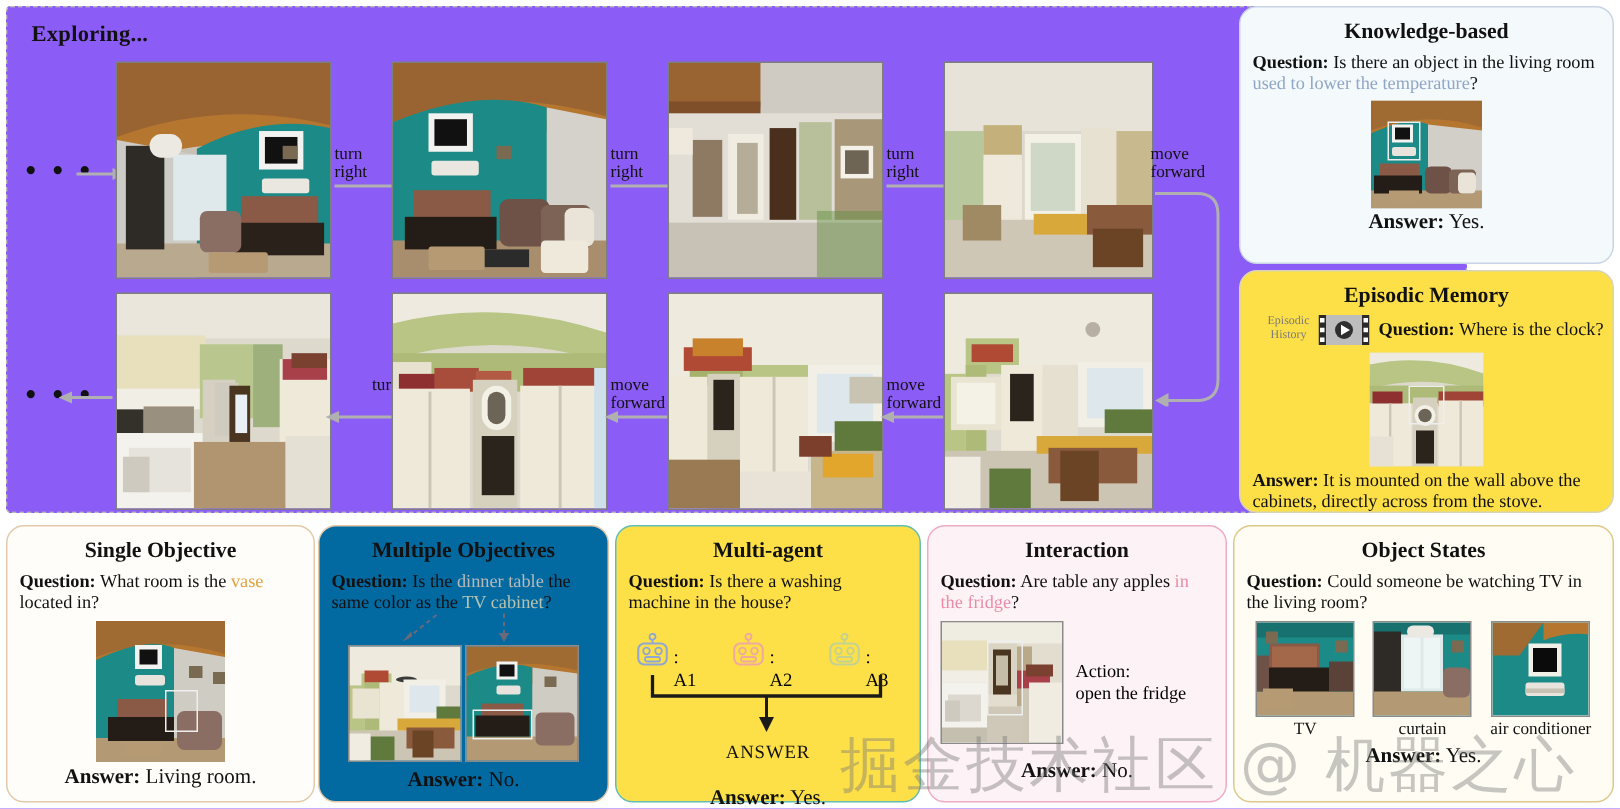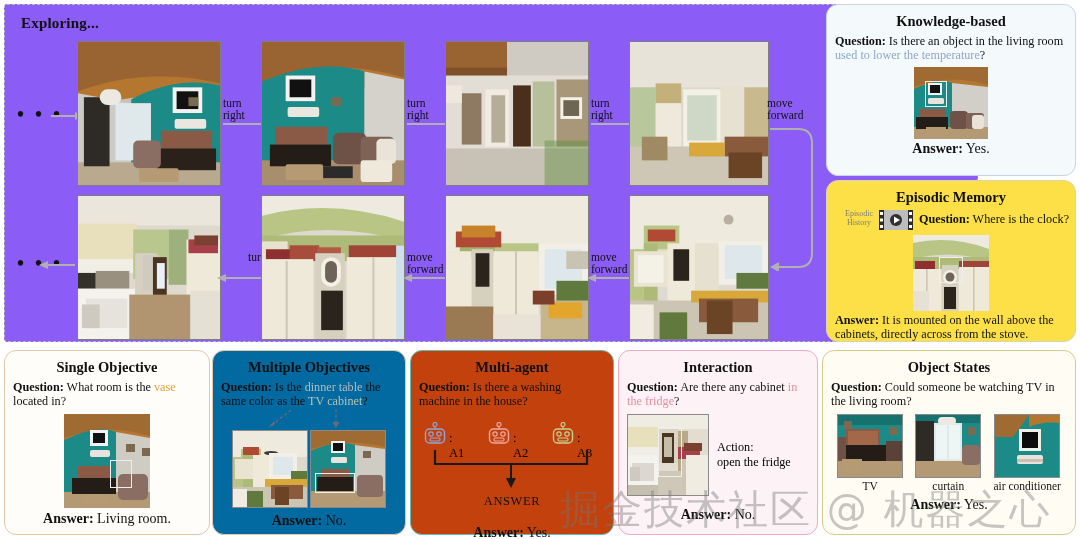--- a/index.html
+++ b/index.html
@@ -70,21 +70,21 @@
   #card-knowledge{ left:826px; top:4px; width:250px; height:172px;
      border-color:#c8d4e4; background:#f4f9fc; }
   #card-episodic{ left:826px; top:180px; width:250px; height:162px;
      border-color:#d8d4b6; background:#fde047; }
 
   #card-single{ left:4px; top:350px; width:206px; height:185px;
      border-color:#e3c9a8; background:#fffdfa; }
   #card-multiple{ left:212px; top:350px; width:194px; height:185px;
      border-color:#e3c9a8; background:#0369a1; }
   #card-multiagent{ left:410px; top:350px; width:204px; height:185px;
-     border-color:#62bdb4; background:#c2410c; }
+     border-color:#62bdb4; background:#fde047; }
   #card-interaction{ left:618px; top:350px; width:200px; height:185px;
      border-color:#efabbf; background:#fdf2f5; }
   #card-objstates{ left:822px; top:350px; width:254px; height:185px;
      border-color:#dcc98a; background:#fffdf3; }
 
   .hl-blue{ color:#8fa6c6; }
   .hl-gold{ color:#e0a33c; }
   .hl-gray{ color:#b9b9b9; }
   .hl-sage{ color:#b5c3b0; }
   .hl-pink{ color:#e98da6; }
@@ -563,21 +563,21 @@
   </div>
 
   <div class="ansline" style="margin-top:0px;">
     <b>Answer:</b><span> Yes.</span>
   </div>
 </div>
 
 <div class="card" id="card-interaction">
   <h3>Interaction</h3>
   <div class="qline">
-    <b>Question:</b><span> Are there any cabinet </span><span class="hl-pink">in the fridge</span><span>?</span>
+    <b>Question:</b><span> Are table any apples </span><span class="hl-pink">in the fridge</span><span>?</span>
   </div>
   <div style="display:flex; align-items:center; margin-top:6px;">
     <div style="position:relative; width:82px; height:82px; border:1px solid #8a8a8a;">
       <svg width="80" height="80" viewBox="0 0 80 80" style="display:block">
         <rect width="80" height="80" fill="#e2ddcf"></rect>
         <rect x="0" y="0" width="80" height="14" fill="#efece2"></rect>
         <rect x="0" y="12" width="30" height="20" fill="#e8dfbd"></rect>
         <rect x="0" y="32" width="30" height="8" fill="#f1eee6"></rect>
         <rect x="0" y="40" width="30" height="40" fill="#f4f2ec"></rect>
         <rect x="4" y="48" width="22" height="18" fill="#dcd8cf"></rect>

